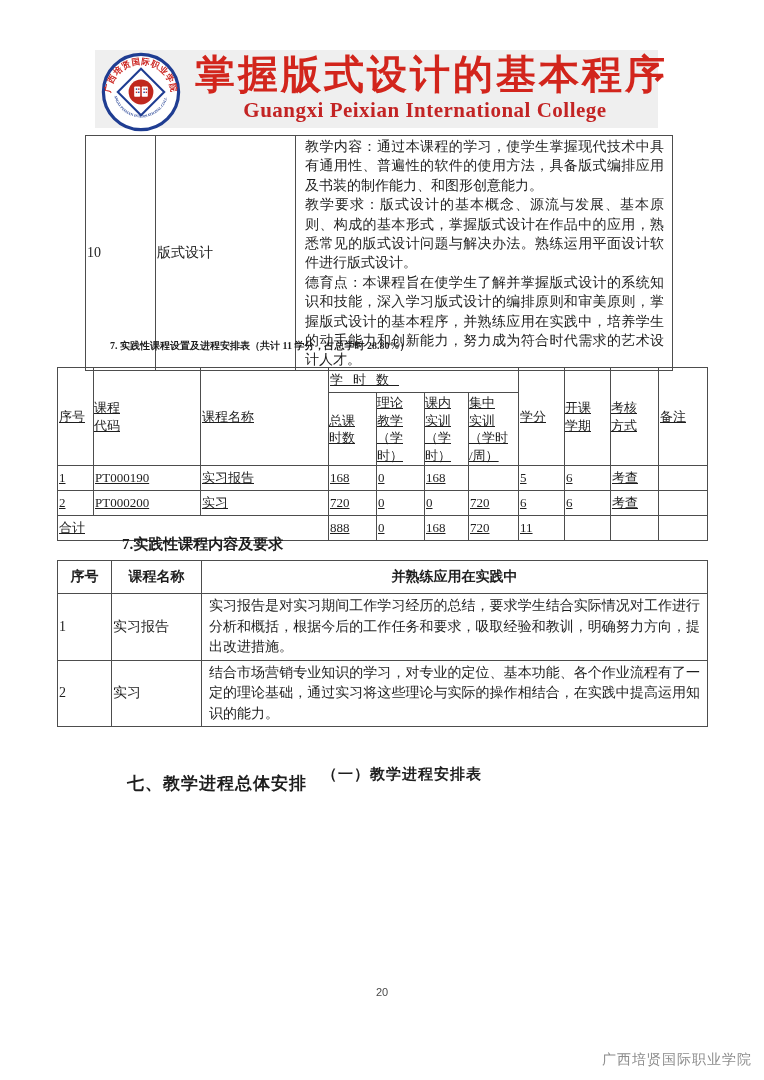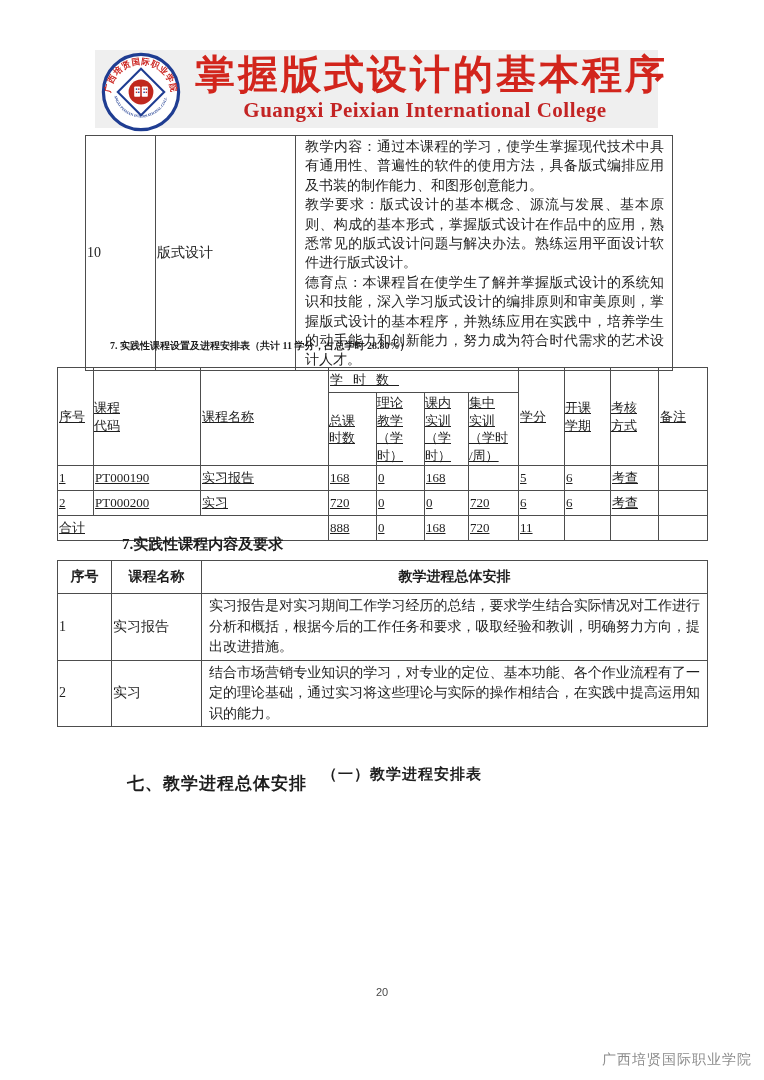--- a/index.html
+++ b/index.html
@@ -200,21 +200,21 @@
   <table class="table3">
     <colgroup>
         <col style="width:54px">
         <col style="width:90px">
         <col style="width:506px">
       </colgroup>
     <tbody>
         <tr class="head">
       <td>序号</td>
       <td>课程名称</td>
-      <td>教学进程总体安排</td>
+      <td>并熟练应用在实践中</td>
     </tr>
     <tr style="height:60px">
       <td class="ctr">1</td>
       <td class="ctr">实习报告</td>
       <td class="cell-text">实习报告是对实习期间工作学习经历的总结，要求学生结合实际情况对工作进行分析和概括，根据今后的工作任务和要求，吸取经验和教训，明确努力方向，提出改进措施。</td>
     </tr>
     <tr style="height:40px">
       <td class="ctr">2</td>
       <td class="ctr">实习</td>
       <td class="cell-text">结合市场营销专业知识的学习，对专业的定位、基本功能、各个作业流程有了一定的理论基础，通过实习将这些理论与实际的操作相结合，在实践中提高运用知识的能力。</td>

